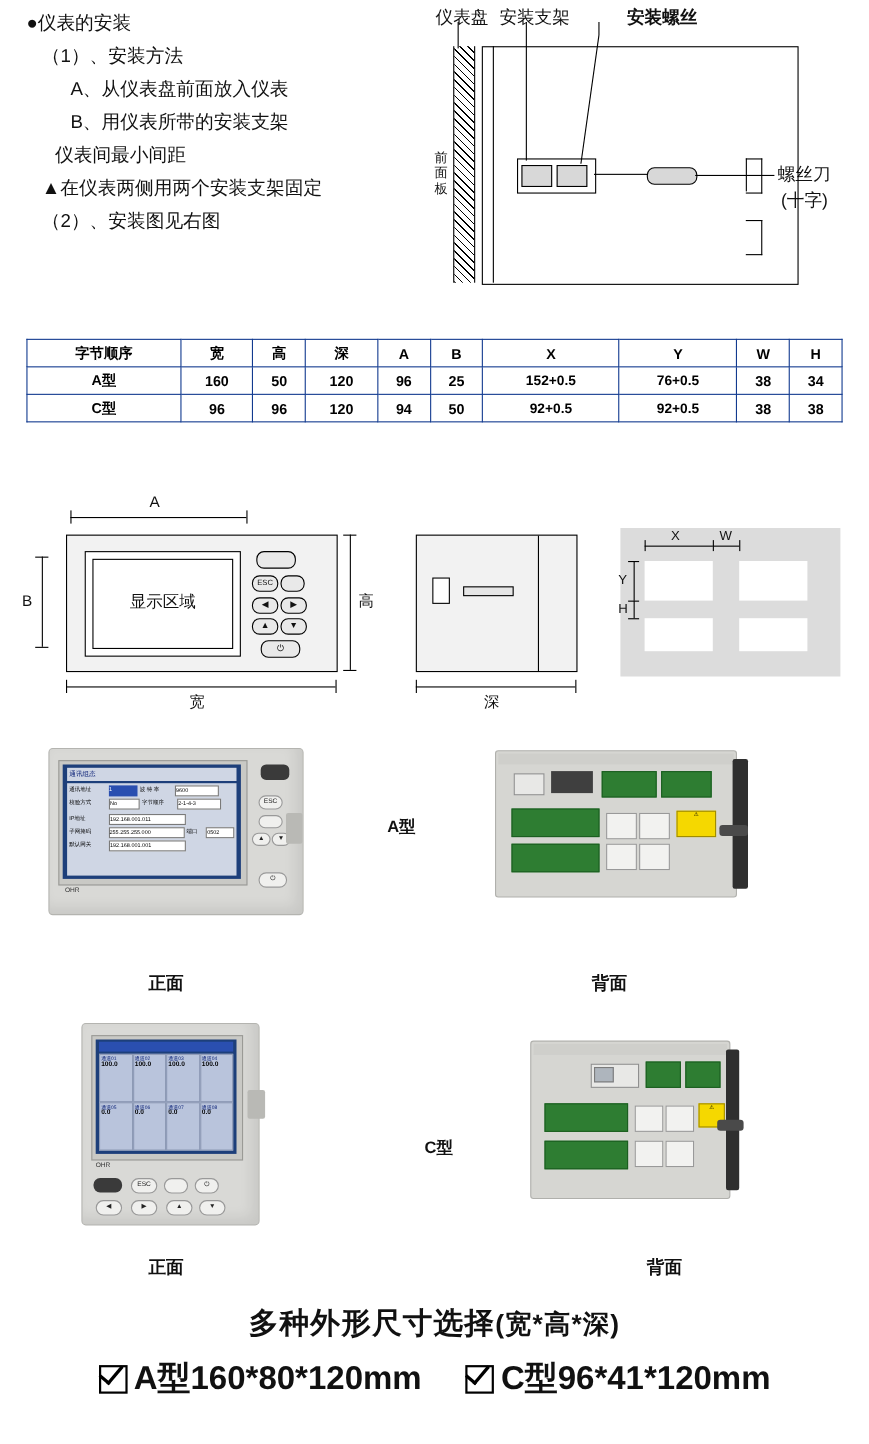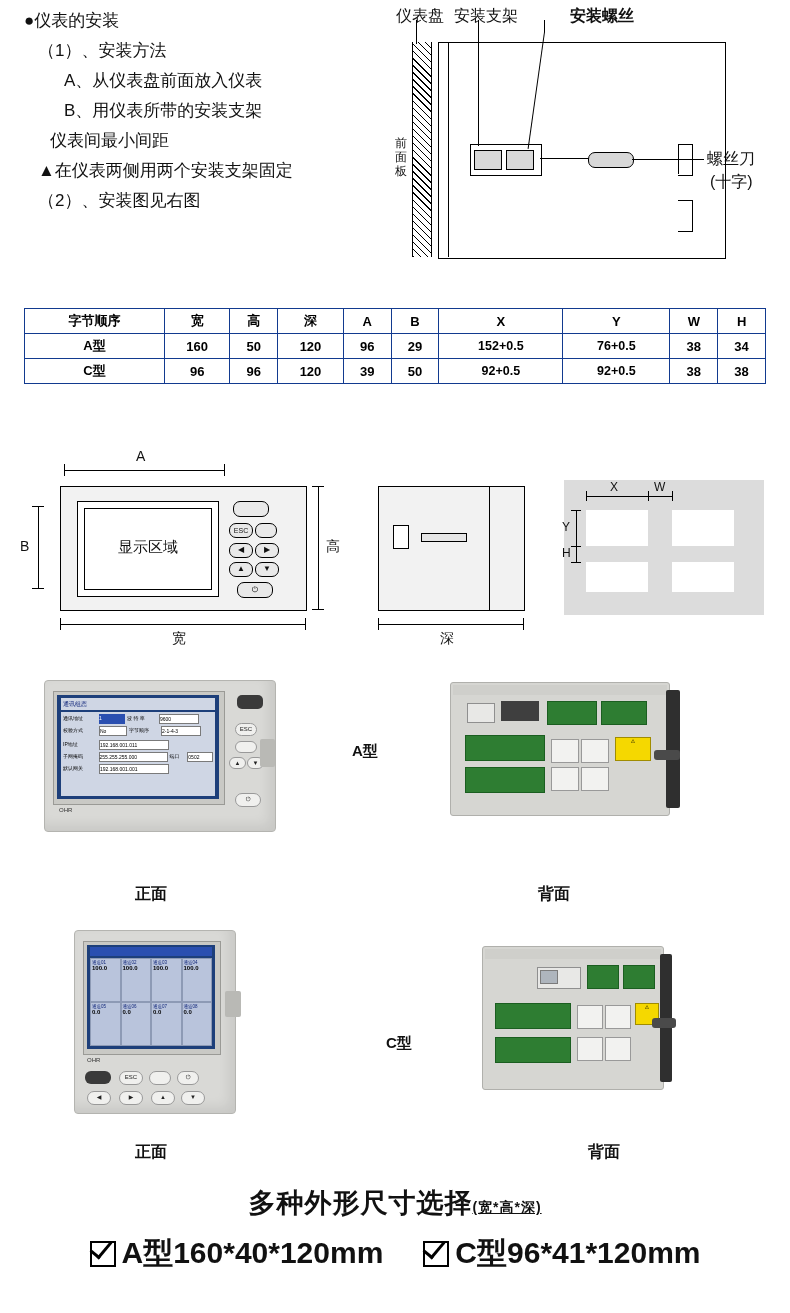--- a/index.html
+++ b/index.html
@@ -81,21 +81,21 @@
   .back-body{position:absolute;background:#d6d6d2;border:1px solid #b0b0ac;border-radius:3px;}
   .term-green{position:absolute;background:#2e7d32;border:1px solid #1b5e20;}
   .term-dark{position:absolute;background:#3f3f3f;}
   .term-white{position:absolute;background:#f2f2f0;border:1px solid #999;}
   .yellow-lbl{position:absolute;background:#f5d800;border:1px solid #a08c00;font-size:5px;color:#000;text-align:center;line-height:6px;}
   .rj45{position:absolute;background:#e8e8e6;border:1px solid #8f8f8f;}
 
   
   .bottom{position:absolute;left:0;top:1185px;width:790px;text-align:center;}
   .b-title{font-size:27px;font-weight:bold;letter-spacing:1px;}
-  .b-title .sm{font-size:14px;text-decoration:underline;}
+  .b-title .sm{font-size:24px;}
   .b-row{margin-top:12px;display:flex;justify-content:center;gap:40px;align-items:center;}
   .b-item{font-size:30px;font-weight:bold;display:flex;align-items:center;gap:6px;}
   .chk{display:inline-block;width:22px;height:22px;border:2.5px solid #000;position:relative;}
   .chk:after{content:"";position:absolute;left:3px;top:-6px;width:9px;height:18px;border-right:3px solid #000;border-bottom:3px solid #000;transform:rotate(40deg);}
 </style>
 </head>
 <body>
 
 <div class="page">
 
@@ -155,32 +155,32 @@
       <td>Y</td>
       <td>W</td>
       <td>H</td>
     </tr>
     <tr>
       <td>A型</td>
       <td>160</td>
       <td>50</td>
       <td>120</td>
       <td>96</td>
-      <td>29</td>
+      <td>25</td>
       <td class="small">152+0.5</td>
       <td class="small">76+0.5</td>
       <td>38</td>
       <td>34</td>
     </tr>
     <tr>
       <td>C型</td>
       <td>96</td>
       <td>96</td>
       <td>120</td>
-      <td>39</td>
+      <td>94</td>
       <td>50</td>
       <td class="small">92+0.5</td>
       <td class="small">92+0.5</td>
       <td>38</td>
       <td>38</td>
     </tr>
   </tbody>
     </table>
 
   <div class="dim-area">
@@ -374,21 +374,21 @@
   </div>
   <div class="cap" style="left:588px;top:1142px;">背面</div>
 
   <div class="bottom">
     <div class="b-title">
       <span>多种外形尺寸选择</span><span class="sm">(宽*高*深)</span>
     </div>
     <div class="b-row">
       <div class="b-item">
         <span class="chk"></span>
-        <span>A型160*40*120mm</span>
+        <span>A型160*80*120mm</span>
       </div>
       <div class="b-item">
         <span class="chk"></span>
         <span>C型96*41*120mm</span>
       </div>
     </div>
   </div>
 
 </div>
 

